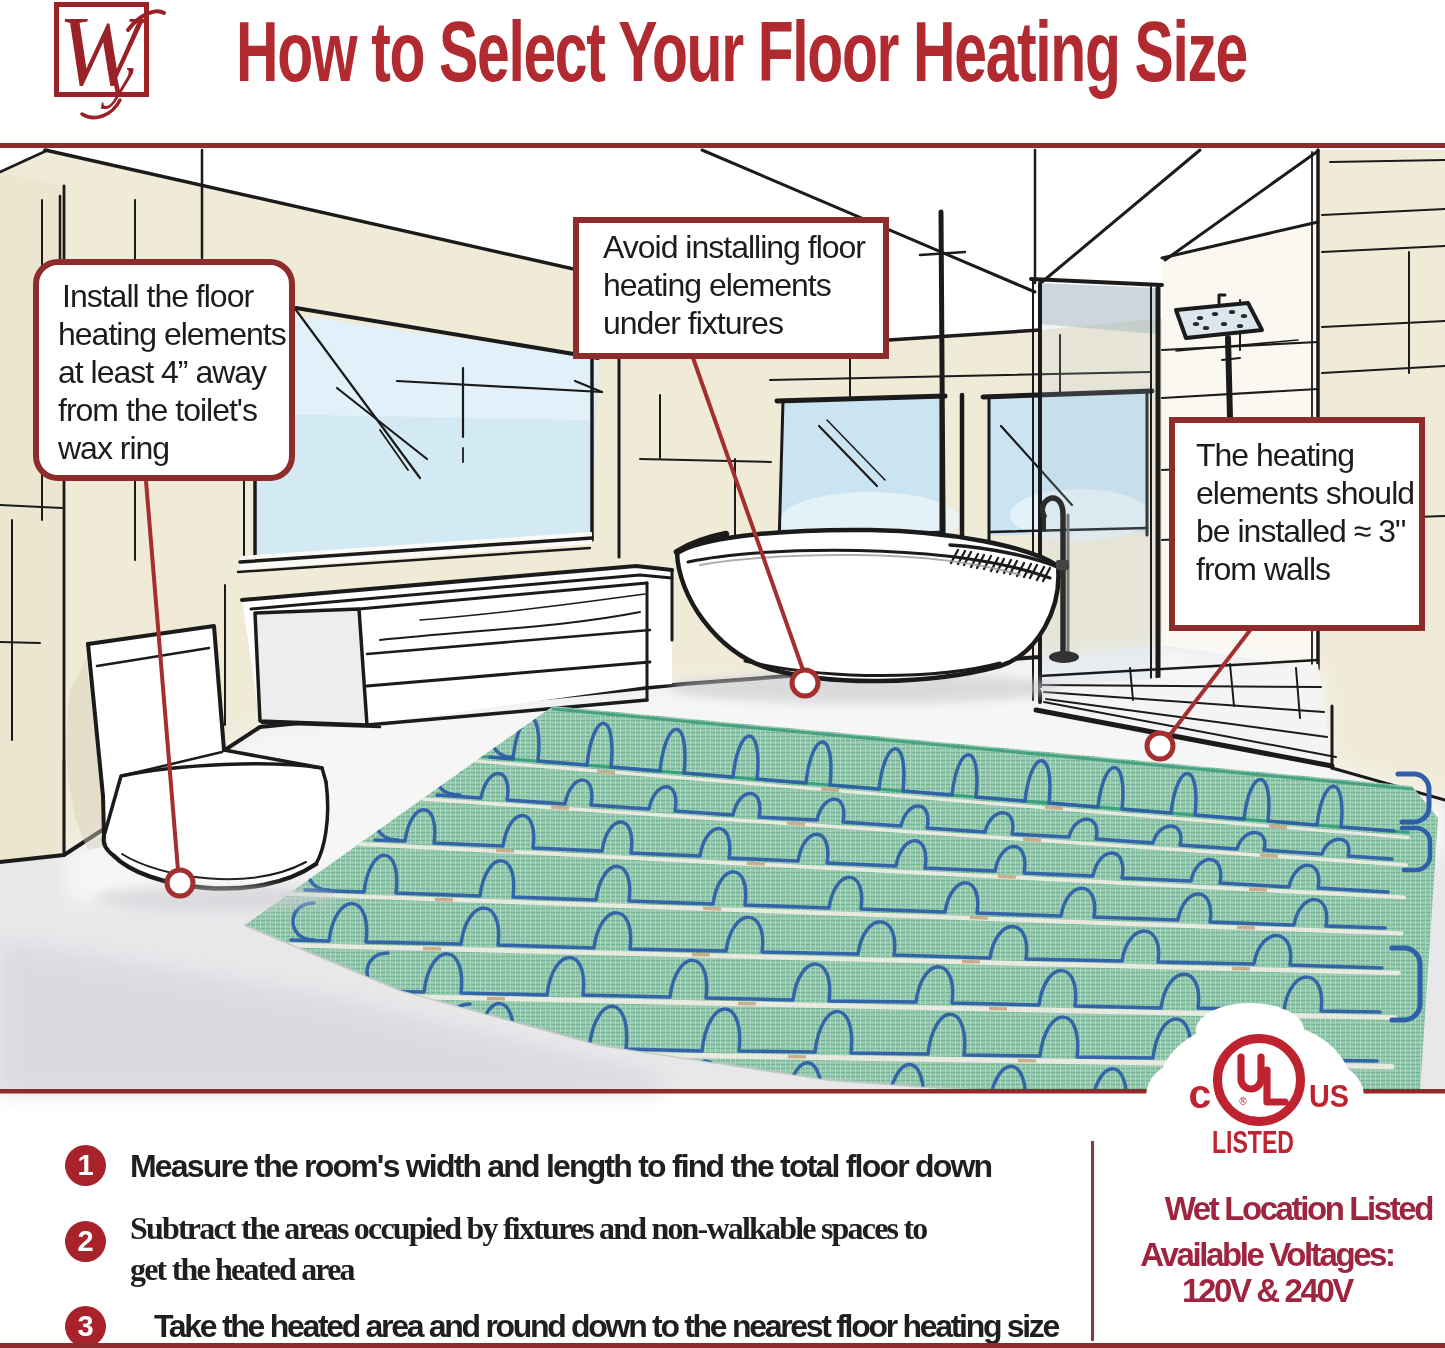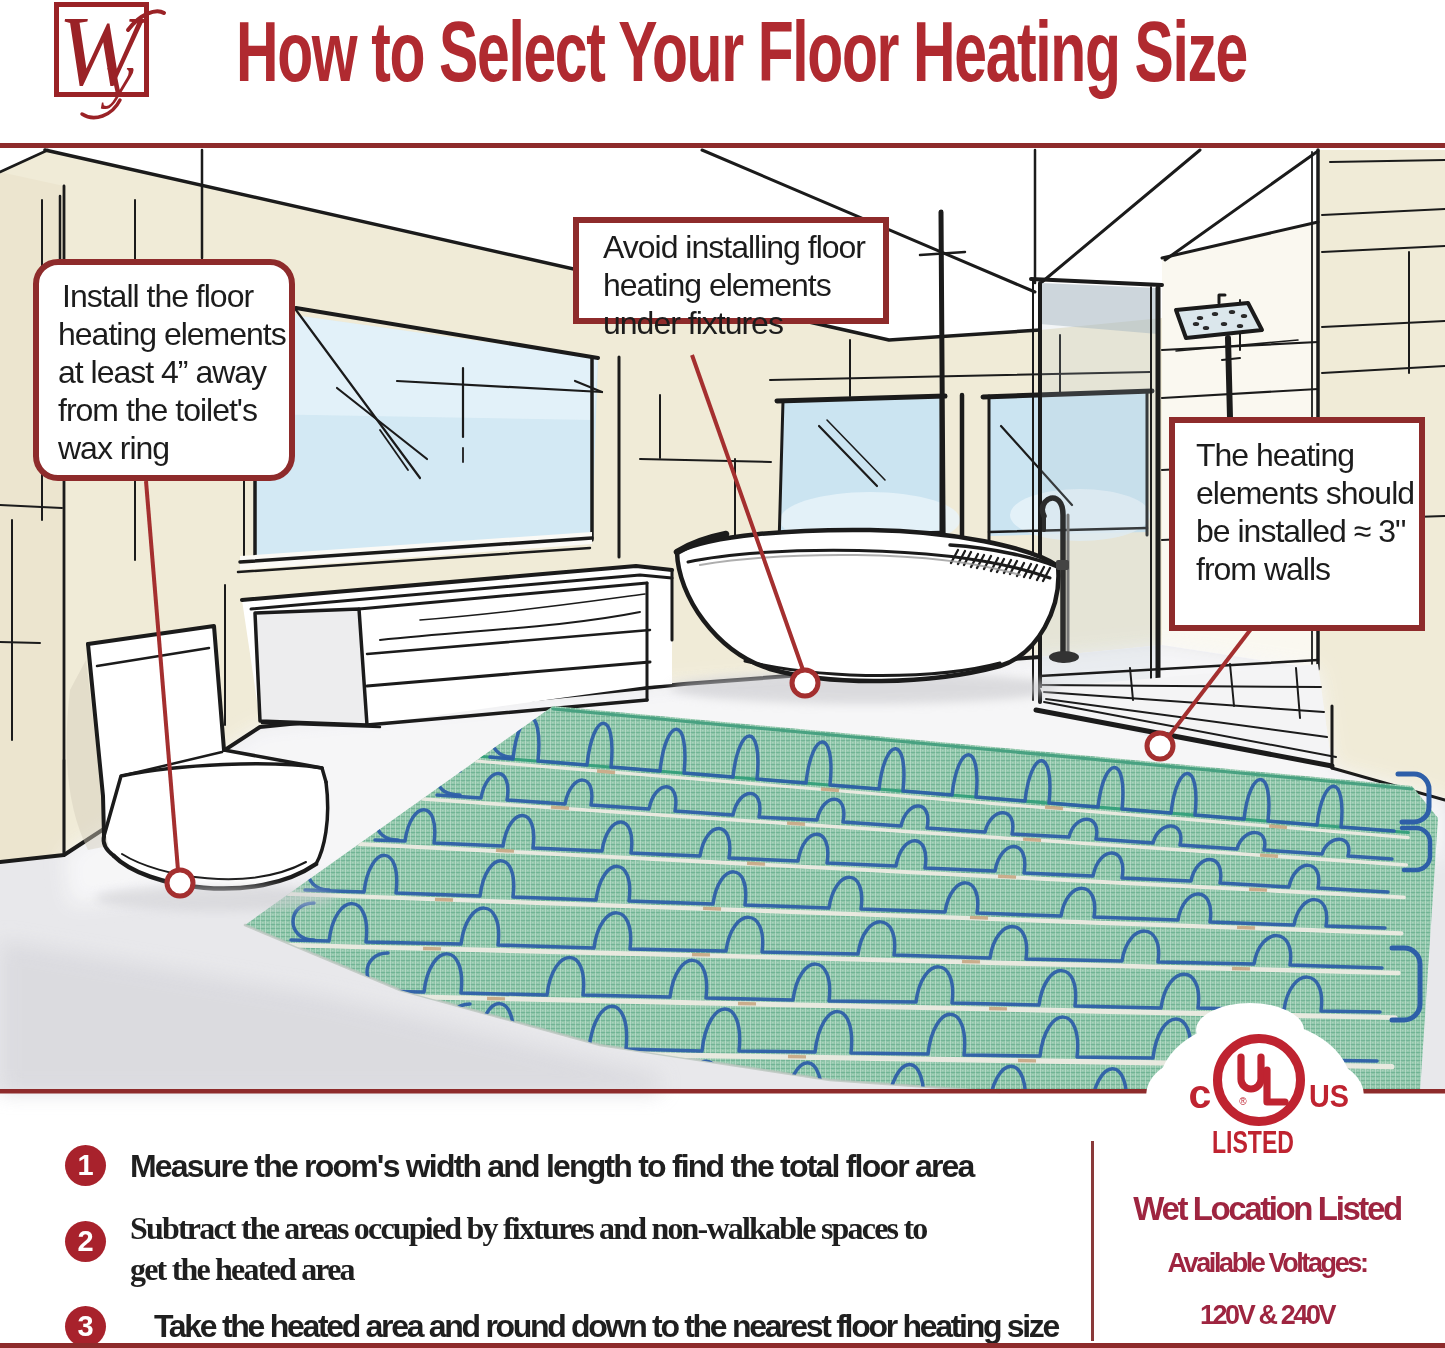--- a/index.html
+++ b/index.html
@@ -326,28 +326,28 @@
 
 <rect x="56.5" y="4.5" width="90" height="90" fill="none" stroke="#9a2226" stroke-width="5"></rect>
 <text x="58" y="84" font-family="Liberation Serif, serif" font-style="italic" font-size="100" fill="#9a2226">W</text>
 <text x="106" y="96" font-family="Liberation Serif, serif" font-style="italic" font-size="62" fill="#9a2226">y</text>
 <path d="M128,30 C140,14 156,8 164,13" stroke="#9a2226" stroke-width="4" fill="none" stroke-linecap="round" stroke-linejoin="round" opacity="1.0"></path>
 <path d="M120,100 C112,116 94,122 82,114" stroke="#9a2226" stroke-width="3.5" fill="none" stroke-linecap="round" stroke-linejoin="round" opacity="1.0"></path>
 </svg>
 
 <div class="callout" style="left:33px;top:259px;width:262px;height:222px;padding:12px 0 0 19px;border-radius:25px;"><span style="padding-left:4px">Install the floor</span><br>heating elements<br>at least 4” away<br>from the toilet's<br>wax ring</div>
 
-<div class="callout" style="left:573px;top:217px;width:316px;height:107px;padding:5px 0 0 24px;">Avoid installing floor<br>heating elements<br>under fixtures</div>
+<div class="callout" style="left:573px;top:217px;width:316px;height:142px;padding:5px 0 0 24px;">Avoid installing floor<br>heating elements<br>under fixtures</div>
 
 <div class="callout" style="left:1169px;top:417px;width:256px;height:214px;padding:13px 0 0 21px;">The heating<br>elements should<br>be installed ≈ 3"<br>from walls</div>
 
 <div class="stepnum" style="left:65px;top:1145px;">1</div>
-<div class="step" style="left:130px;top:1146px;">Measure the room's width and length to find the total floor area</div>
+<div class="step" style="left:130px;top:1146px;">Measure the room's width and length to find the total floor down</div>
 <div class="stepnum" style="left:65px;top:1221px;">2</div>
 <div class="step" style="left:130px;top:1208px;font-family:Liberation Serif, serif;">Subtract the areas occupied by fixtures and non-walkable spaces to<br>get the heated area</div>
 <div class="stepnum" style="left:65px;top:1306px;">3</div>
 <div class="step" style="left:130px;top:1306px;letter-spacing:-2.3px;margin-left:24px;">Take the heated area and round down to the nearest floor heating size</div>
 
 <div class="abs" style="left:1091px;top:1141px;width:3px;height:200px;background:#8a3a3a;"></div>
 
-<div class="wet" style="left:1102px;top:1190px;width:330px;font-size:33px;letter-spacing:-2.4px;">Wet Location Listed</div>
-<div class="wet" style="left:1102px;top:1237px;width:330px;font-size:27px;line-height:52px;letter-spacing:-2.4px;">Available Voltages:<br>120V &amp; 240V</div>
+<div class="wet" style="left:1102px;top:1190px;width:330px;font-size:33px;letter-spacing:-2.4px;text-align:right;">Wet Location Listed</div>
+<div class="wet" style="left:1102px;top:1237px;width:330px;font-size:33px;line-height:36px;letter-spacing:-2.4px;">Available Voltages:<br>120V &amp; 240V</div>
 
 <div class="abs" style="left:0;top:1343px;width:1445px;height:5px;background:#8e2b2b;"></div>
 </body></html>

